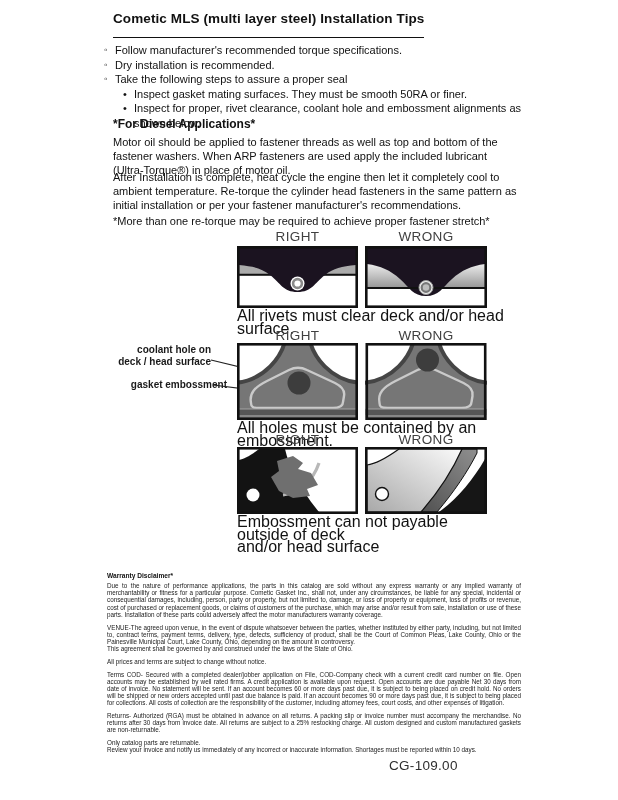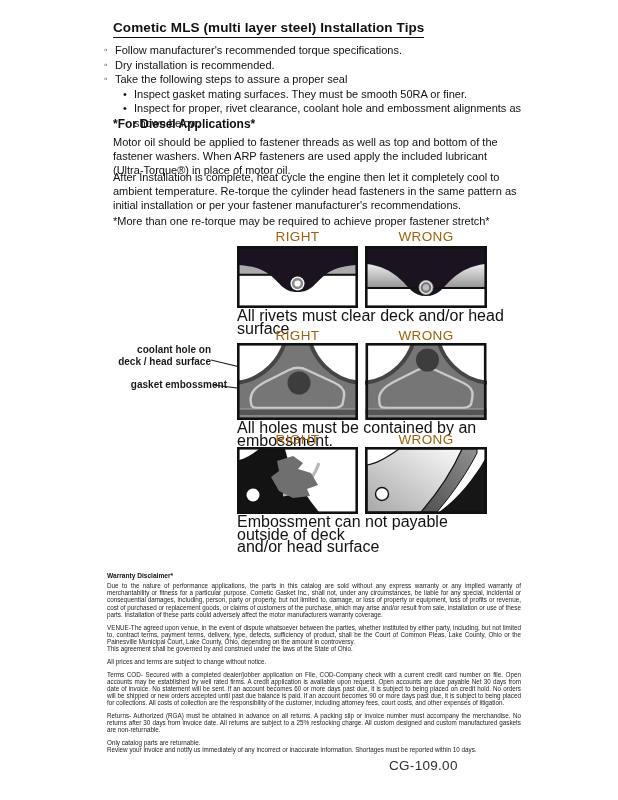--- a/index.html
+++ b/index.html
@@ -2,31 +2,31 @@
 <html><head>
 <meta charset="utf-8">
 <style>
   html,body{margin:0;padding:0;background:#e9e9e9;}
   .page{
     position:relative;width:618px;height:800px;margin:0 auto;background:#ffffff;
     font-family:"Liberation Sans","DejaVu Sans",sans-serif;color:#111;overflow:hidden;
   }
   .abs{position:absolute;}
   .doc-title{
-    left:113px;top:20px;font-size:13.5px;font-weight:bold;
-    border-bottom:1.6px solid #111;padding-bottom:2px;letter-spacing:.1px;text-align:right;
+    left:113px;top:11px;font-size:13.5px;font-weight:bold;
+    border-bottom:1.6px solid #111;padding-bottom:11px;letter-spacing:.1px;text-align:right;
   }
   ul.tips{left:104px;top:43px;list-style:none;margin:0;padding:0;font-size:11px;width:430px;}
   ul.tips>li{position:relative;padding-left:11px;line-height:14.5px;}
   ul.tips>li::before{content:"\25E6";position:absolute;left:0;top:0;font-size:10px;}
   ul.tips li.sub{padding-left:30px;}
   ul.tips li.sub::before{content:"\2022";left:19px;font-size:11px;}
   .diesel-head{left:113px;top:117px;font-size:12px;font-weight:bold;}
   .body-par{left:113px;font-size:11px;line-height:13.8px;width:404px;}
-  .fig-label{top:0;font-size:13.5px;text-align:center;letter-spacing:.4px;color:#a16207;}
+  .fig-label{top:0;font-size:13.5px;text-align:center;letter-spacing:.4px;color:#404040;}
   .fig-caption{font-size:16px;line-height:12.5px;white-space:pre-line;color:#111;}
   .fig-box{background:#fff;}
   .fig-box svg{display:block;width:100%;height:100%;}
   .ann{font-size:10px;line-height:11.8px;text-align:right;white-space:pre-line;color:#1a1a1a;font-weight:bold;}
   .legal{left:107px;top:572px;width:414px;}
   .legal h4{margin:0 0 3px 0;font-size:6.6px;font-weight:bold;}
   .legal p{margin:0 0 5.5px 0;font-size:6.3px;line-height:7.2px;white-space:pre-line;color:#222;text-align:justify;}
   .doc-code{left:389px;top:758px;font-size:13.5px;color:#2e2e2e;letter-spacing:.3px;}
 </style>
 </head>

